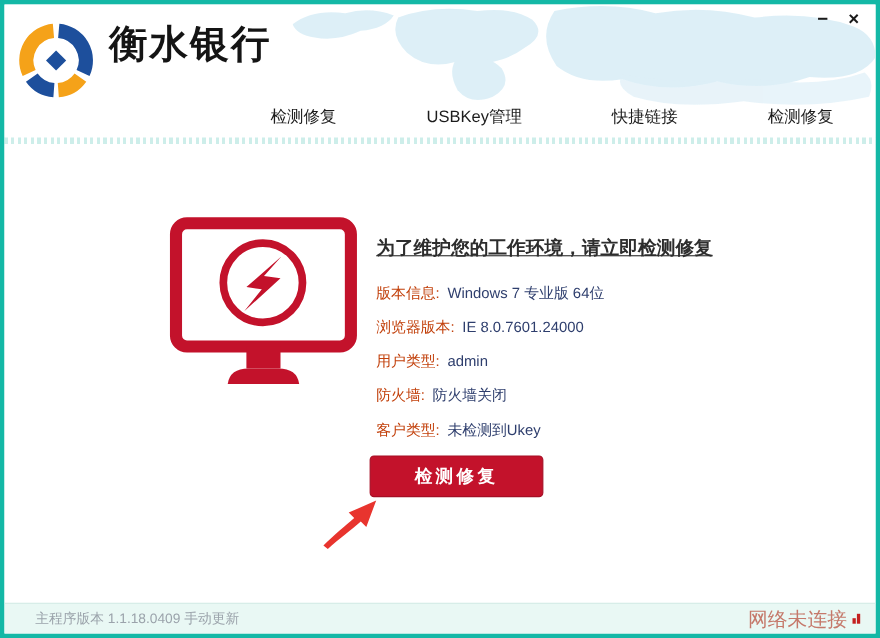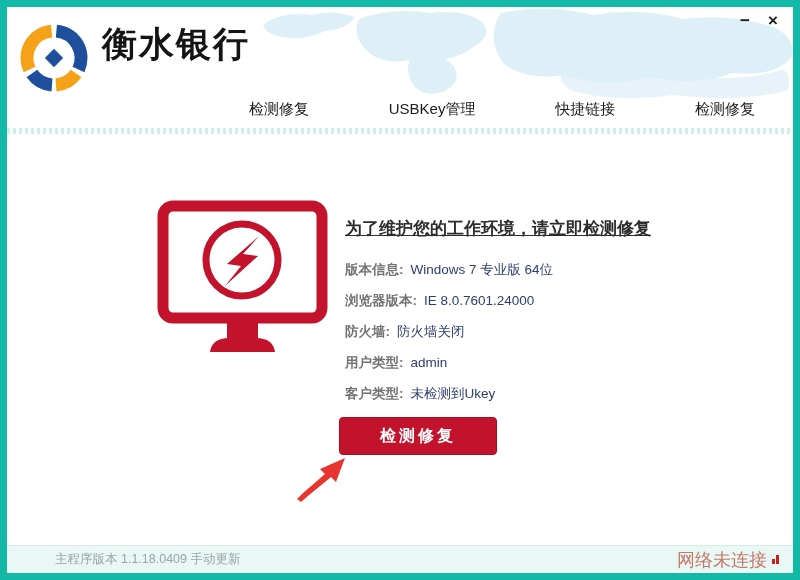--- a/index.html
+++ b/index.html
@@ -5,21 +5,21 @@
   * { margin: 0; padding: 0; box-sizing: border-box; }
   html, body { background: #f2f2f2; }
   body { font-family: "Liberation Sans", sans-serif; }
 
   .window {
     position: relative;
     width: 800px;
     height: 580px;
     margin: 0 auto;
     background: #ffffff;
-    border: 7px solid #14b8a6;
+    border: 4px solid #14b8a6;
     overflow: hidden;
   }
 
   
   .header {
     position: absolute;
     top: 0; left: 0; right: 0;
     height: 121px;
     background: #ffffff;
   }
@@ -103,21 +103,21 @@
     margin-bottom: 14px;
     white-space: nowrap;
     text-decoration: underline;
   }
   .info-row {
     height: 31px;
     display: flex;
     align-items: center;
     font-size: 13.5px;
   }
-  .info-label { color: #737373; margin-right: 7px; white-space: nowrap; font-weight: bold; }
+  .info-label { color: #c2410c; margin-right: 7px; white-space: nowrap; }
   .info-value { color: #2e3e6d; white-space: nowrap; }
 
   .repair-button {
     position: absolute;
     left: 332px; top: 283px;
     width: 158px; height: 38px;
     background: #c3122b;
     border: 1px solid #a50e24;
     border-radius: 4px;
     color: #ffffff;
@@ -137,21 +137,21 @@
     position: absolute;
     left: 0; right: 0; bottom: 0;
     height: 28px;
     background: #e9f8f4;
     border-top: 1px solid #d5ece7;
     display: flex;
     align-items: center;
     justify-content: space-between;
     padding: 0 14px 0 28px;
   }
-  .status-left { font-size: 12.5px; color: #9ba3ab; margin-left: 20px; }
+  .status-left { font-size: 12.5px; color: #9ba3ab; }
   .status-right {
     display: flex; align-items: center; gap: 5px;
     font-size: 18px; color: #c5796b;
     cursor: pointer;
   }
   .net-icon { display: flex; align-items: flex-end; gap: 1px; height: 9px; }
   .net-icon span { display: block; width: 3px; background: #c42020; }
   .net-bar-1 { height: 5px; }
   .net-bar-2 { height: 9px; }
 </style>
@@ -221,26 +221,26 @@
 
       <div class="info-row">
         <span class="info-label">版本信息:</span>
         <span class="info-value">Windows 7 专业版 64位</span>
       </div>
       <div class="info-row">
         <span class="info-label">浏览器版本:</span>
         <span class="info-value">IE 8.0.7601.24000</span>
       </div>
       <div class="info-row">
+        <span class="info-label">用户类型:</span>
+        <span class="info-value">admin</span>
+      </div>
+      <div class="info-row">
         <span class="info-label">防火墙:</span>
         <span class="info-value">防火墙关闭</span>
-      </div>
-      <div class="info-row">
-        <span class="info-label">用户类型:</span>
-        <span class="info-value">admin</span>
       </div>
       <div class="info-row">
         <span class="info-label">客户类型:</span>
         <span class="info-value">未检测到Ukey</span>
       </div>
     </div>
 
     <div class="repair-button">检测修复</div>
 
     <svg class="pointer-arrow" width="58" height="50" viewBox="0 0 58 50">

